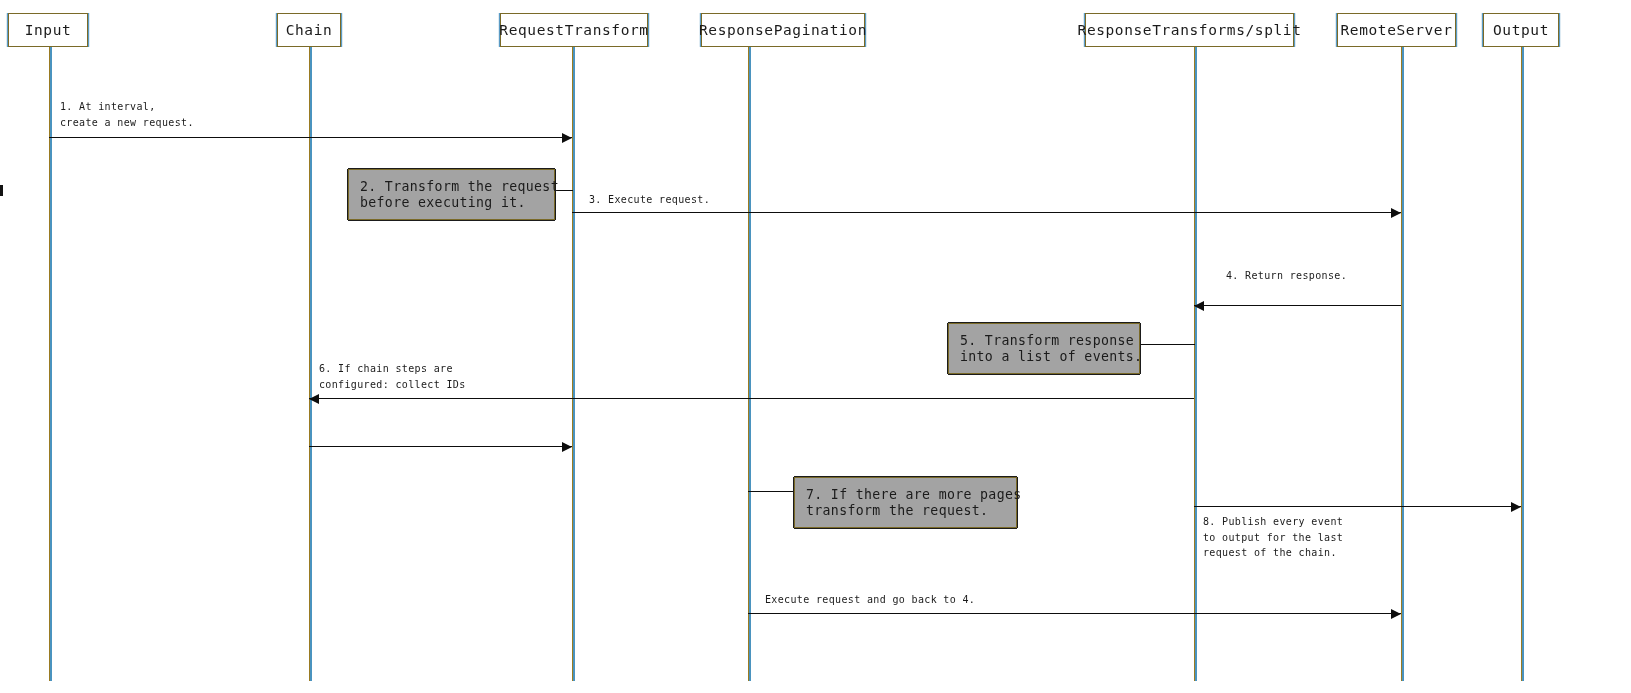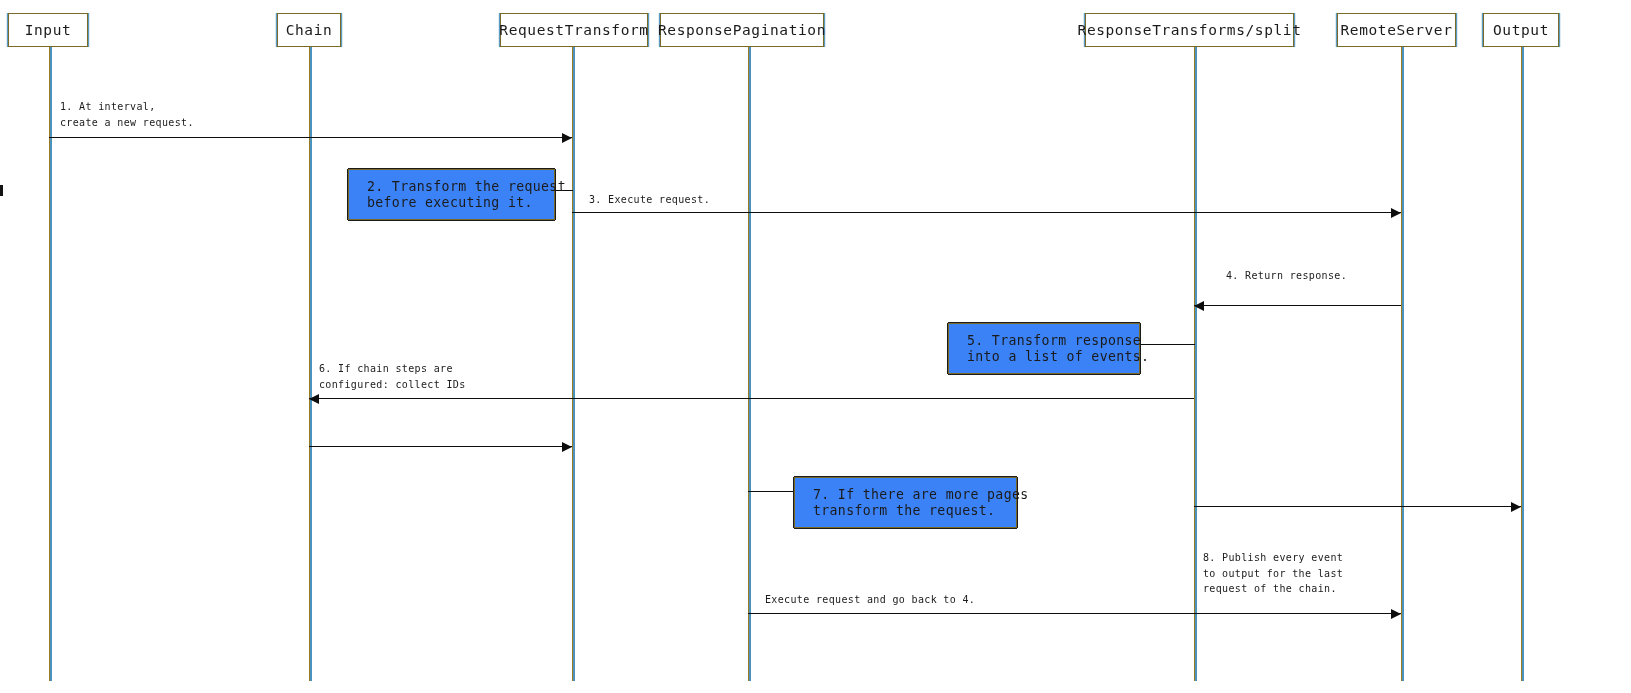--- a/index.html
+++ b/index.html
@@ -66,27 +66,27 @@
     font-size: 10px;
     line-height: 15.6px;
     letter-spacing: 0.35px;
     white-space: pre;
   }
   
   .note {
     position: absolute;
     box-sizing: border-box;
     border: 1.4px solid #7a6a28;
-    background: #3b82f6;
+    background: #a3a3a3;
     color: #1b1b1b;
     font-size: 13.2px;
     line-height: 15.6px;
     letter-spacing: 0.35px;
     white-space: pre;
-    padding: 9px 18px;
+    padding: 9px 11px;
     box-shadow: 1px 0 0 0 #1b1b1b, -1px 0 0 0 #1b1b1b, 0 1px 0 0 #1b1b1b, 0 -1px 0 0 #1b1b1b;
   }
   .note-connector {
     position: absolute;
     height: 0;
     border-top: 1.4px solid #0d0d0d;
   }
   
   .edge-mark {
     position: absolute;
@@ -108,21 +108,21 @@
     <div class="lifeline" style="left:1521px; top:47px; height:634px;"></div>
     <div class="participant" style="left:8px; top:13px; width:80px; height:34px;">
       <span>Input</span>
     </div>
     <div class="participant" style="left:277px; top:13px; width:64px; height:34px;">
       <span>Chain</span>
     </div>
     <div class="participant" style="left:500px; top:13px; width:148px; height:34px;">
       <span>RequestTransform</span>
     </div>
-    <div class="participant" style="left:660px; top:13px; width:164px; height:34px;">
+    <div class="participant" style="left:701px; top:13px; width:164px; height:34px;">
       <span>ResponsePagination</span>
     </div>
     <div class="participant" style="left:1085px; top:13px; width:209px; height:34px;text-align:center;">
       <span>ResponseTransforms/split</span>
     </div>
     <div class="participant" style="left:1337px; top:13px; width:119px; height:34px;">
       <span>RemoteServer</span>
     </div>
     <div class="participant" style="left:1483px; top:13px; width:76px; height:34px;">
       <span>Output</span>
@@ -138,21 +138,21 @@
     <div class="arrowhead left" style="left:1194px; top:300.7px;"></div>
     <div class="msg-label" style="left:1226px; top:268px;">4. Return response.</div>
     <div class="msg-line" style="left:309px; top:398px; width:885px;"></div>
     <div class="arrowhead left" style="left:309px; top:393.7px;"></div>
     <div class="msg-label" style="left:319px; top:361px;">6. If chain steps are
 configured: collect IDs</div>
     <div class="msg-line" style="left:309px; top:446px; width:263px;"></div>
     <div class="arrowhead right" style="left:562px; top:441.7px;"></div>
     <div class="msg-line" style="left:1194px; top:506px; width:327px;"></div>
     <div class="arrowhead right" style="left:1511px; top:501.7px;"></div>
-    <div class="msg-label" style="left:1203px; top:514px;margin-top:36px;">8. Publish every event
+    <div class="msg-label" style="left:1203px; top:514px;">8. Publish every event
 to output for the last
 request of the chain.</div>
     <div class="msg-line" style="left:748px; top:613px; width:653px;"></div>
     <div class="arrowhead right" style="left:1391px; top:608.7px;"></div>
     <div class="msg-label" style="left:765px; top:592px;">Execute request and go back to 4.</div>
     <div class="note-connector" style="left:555px; top:190px; width:18px;"></div>
     <div class="note" style="left:348px; top:169px; width:207px; min-height:43px;">2. Transform the request
 before executing it.</div>
     <div class="note-connector" style="left:1140px; top:344px; width:55px;"></div>
     <div class="note" style="left:948px; top:323px; width:192px; min-height:43px;">5. Transform response

